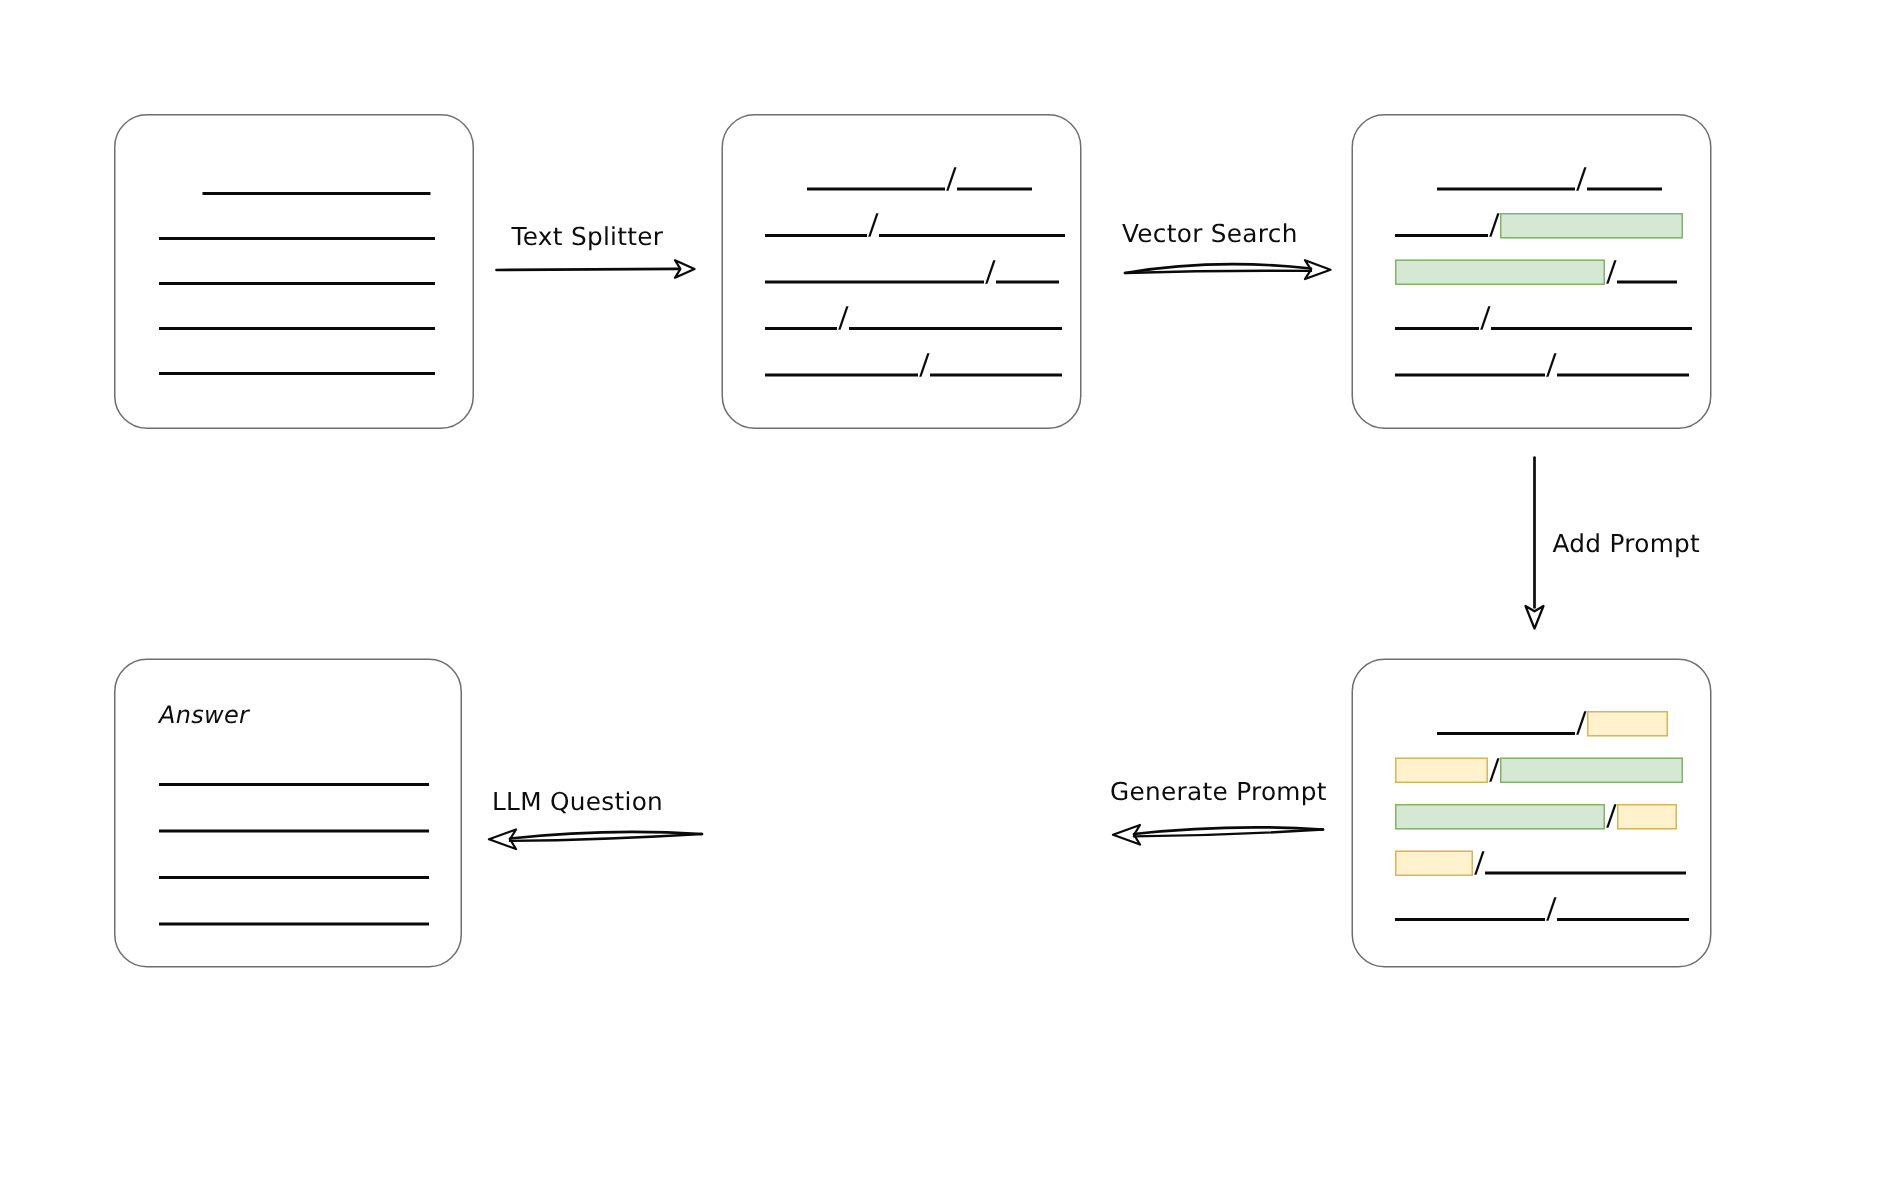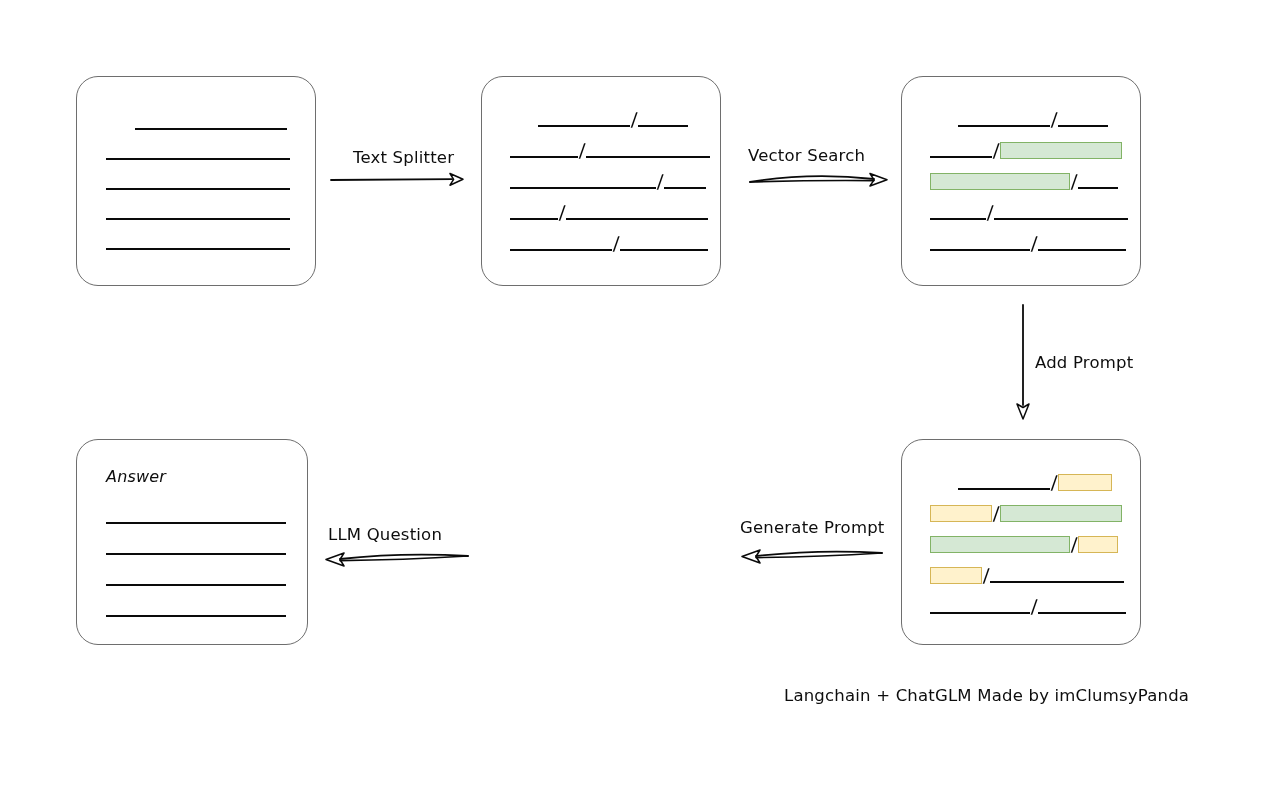--- a/index.html
+++ b/index.html
@@ -107,21 +107,21 @@
       <div class="seg-plain" style="width:184px;"></div>
     </div>
     <div class="rowline" style="left:29px; top:126px;">
       <div class="seg-plain" style="width:184px;"></div>
     </div>
     <div class="rowline" style="left:29px; top:156px;">
       <div class="seg-plain" style="width:184px;"></div>
     </div>
   </div>
 
-  <div class="arrow-label" style="left:353px; top:148px;">Text Splitter</div>
+  <div class="arrow-label" style="left:341px; top:148px;">Text Splitter</div>
   <svg class="arrow-svg" style="left:330px; top:170px;" width="136" height="20" viewBox="0 0 136 20">
     <path d="M1 10 L122 9.2" stroke="#0a0a0a" stroke-width="1.8" fill="none" stroke-linecap="round"></path>
     <path d="M120 3.5 L133 9.3 L120 15.2 L123.6 9.3 Z" stroke="#0a0a0a" stroke-width="1.5" fill="none" stroke-linejoin="round"></path>
   </svg>
 
   <div class="doc-box" style="left:481px; top:76px; width:240px; height:210px;">
     <div class="rowline" style="left:56px; top:33px;">
       <div class="seg-plain" style="width:92px;"></div>
       <div class="slash">/</div>
       <div class="seg-plain" style="width:50px;"></div>
@@ -241,15 +241,14 @@
       <div class="seg-plain" style="width:180px;"></div>
     </div>
     <div class="rowline" style="left:29px; top:129px;">
       <div class="seg-plain" style="width:180px;"></div>
     </div>
     <div class="rowline" style="left:29px; top:160px;">
       <div class="seg-plain" style="width:180px;"></div>
     </div>
   </div>
 
-  <div class="footer-note" style="left:784px; top:686px;">Langchain + ChatGLM Made by imClumsyPanda</div>
 
 </div>
 
 </body></html>

